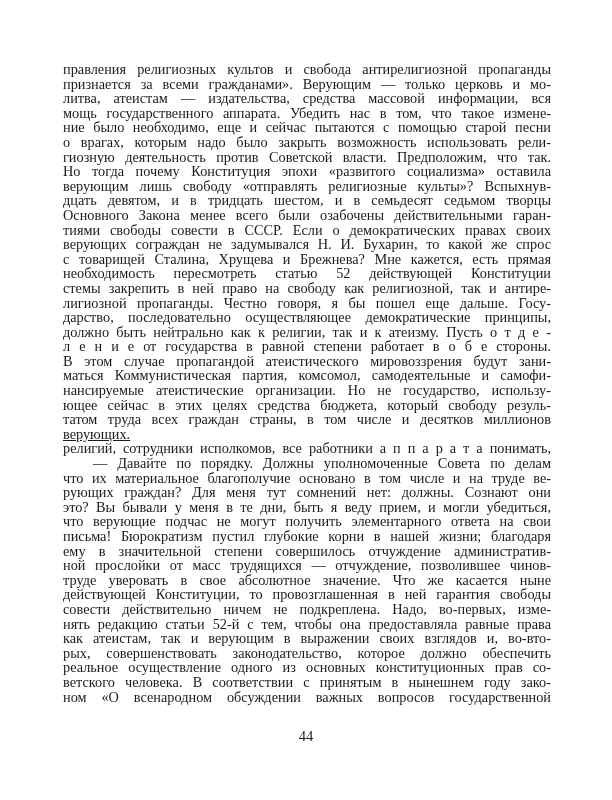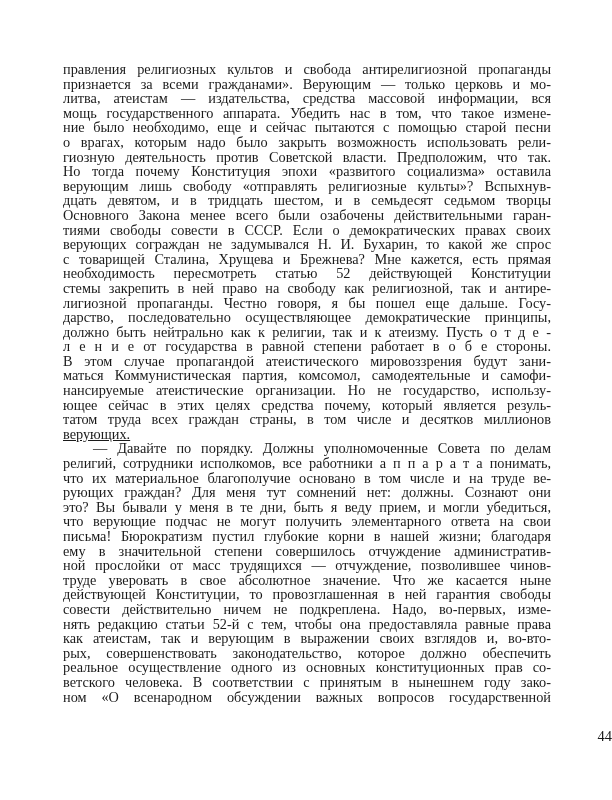--- a/index.html
+++ b/index.html
@@ -11,21 +11,21 @@
     position: absolute; left: 63px; top: 50px; width: 488px; margin-top: 12px;
   }
   .line {
     display: block; height: 14.6px; line-height: 14.6px; font-size: 14.3px;
     white-space: nowrap; text-align: justify; text-align-last: justify;
     overflow: visible;
   }
   .line.last { text-align-last: left; text-decoration: underline; }
   .line.indent { padding-left: 30px; }
   .page-number {
-    position: absolute; top: 728px; left: 0; width: 612px; text-align: right;
+    position: absolute; top: 728px; left: 0; width: 612px; text-align: center;
     font-size: 14.5px; line-height: 16px;
   }
 </style>
 </head>
 <body>
 
 <div class="page-text">
   <div>
     <span class="line">правления религиозных культов и свобода антирелигиозной пропаганды</span>
     <span class="line">признается за всеми гражданами». Верующим — только церковь и мо-</span>
@@ -43,27 +43,27 @@
     <span class="line">с товарищей Сталина, Хрущева и Брежнева? Мне кажется, есть прямая</span>
     <span class="line">необходимость пересмотреть статью 52 действующей Конституции</span>
     <span class="line">стемы закрепить в ней право на свободу как религиозной, так и антире-</span>
     <span class="line">лигиозной пропаганды. Честно говоря, я бы пошел еще дальше. Госу-</span>
     <span class="line">дарство, последовательно осуществляющее демократические принципы,</span>
     <span class="line">должно быть нейтрально как к религии, так и к атеизму. Пусть о т д е -</span>
     <span class="line">л е н и е от государства в равной степени работает в о б е стороны.</span>
     <span class="line">В этом случае пропагандой атеистического мировоззрения будут зани-</span>
     <span class="line">маться Коммунистическая партия, комсомол, самодеятельные и самофи-</span>
     <span class="line">нансируемые атеистические организации. Но не государство, использу-</span>
-    <span class="line">ющее сейчас в этих целях средства почему, который является резуль-</span>
+    <span class="line">ющее сейчас в этих целях средства бюджета, который свободу резуль-</span>
     <span class="line">татом труда всех граждан страны, в том числе и десятков миллионов</span>
     <span class="line last">верующих.</span>
   </div>
   <div>
+    <span class="line">религий, сотрудники исполкомов, все работники а п п а р а т а понимать,</span>
     <span class="line indent">— Давайте по порядку. Должны уполномоченные Совета по делам</span>
-    <span class="line">религий, сотрудники исполкомов, все работники а п п а р а т а понимать,</span>
     <span class="line">что их материальное благополучие основано в том числе и на труде ве-</span>
     <span class="line">рующих граждан? Для меня тут сомнений нет: должны. Сознают они</span>
     <span class="line">это? Вы бывали у меня в те дни, быть я веду прием, и могли убедиться,</span>
     <span class="line">что верующие подчас не могут получить элементарного ответа на свои</span>
     <span class="line">письма! Бюрократизм пустил глубокие корни в нашей жизни; благодаря</span>
     <span class="line">ему в значительной степени совершилось отчуждение административ-</span>
     <span class="line">ной прослойки от масс трудящихся — отчуждение, позволившее чинов-</span>
     <span class="line">труде уверовать в свое абсолютное значение. Что же касается ныне</span>
     <span class="line">действующей Конституции, то провозглашенная в ней гарантия свободы</span>
     <span class="line">совести действительно ничем не подкреплена. Надо, во-первых, изме-</span>

